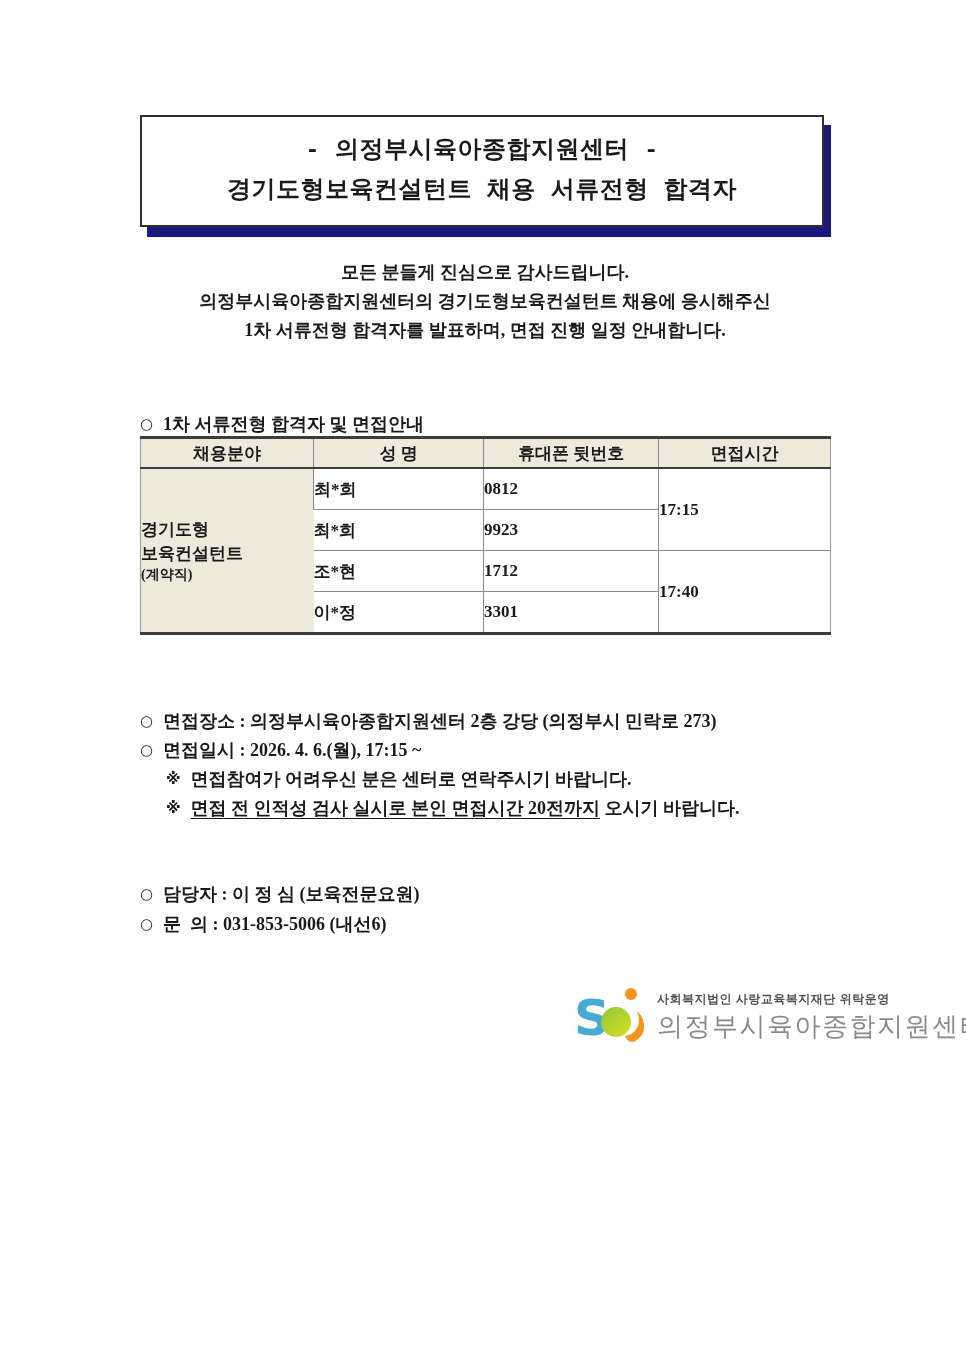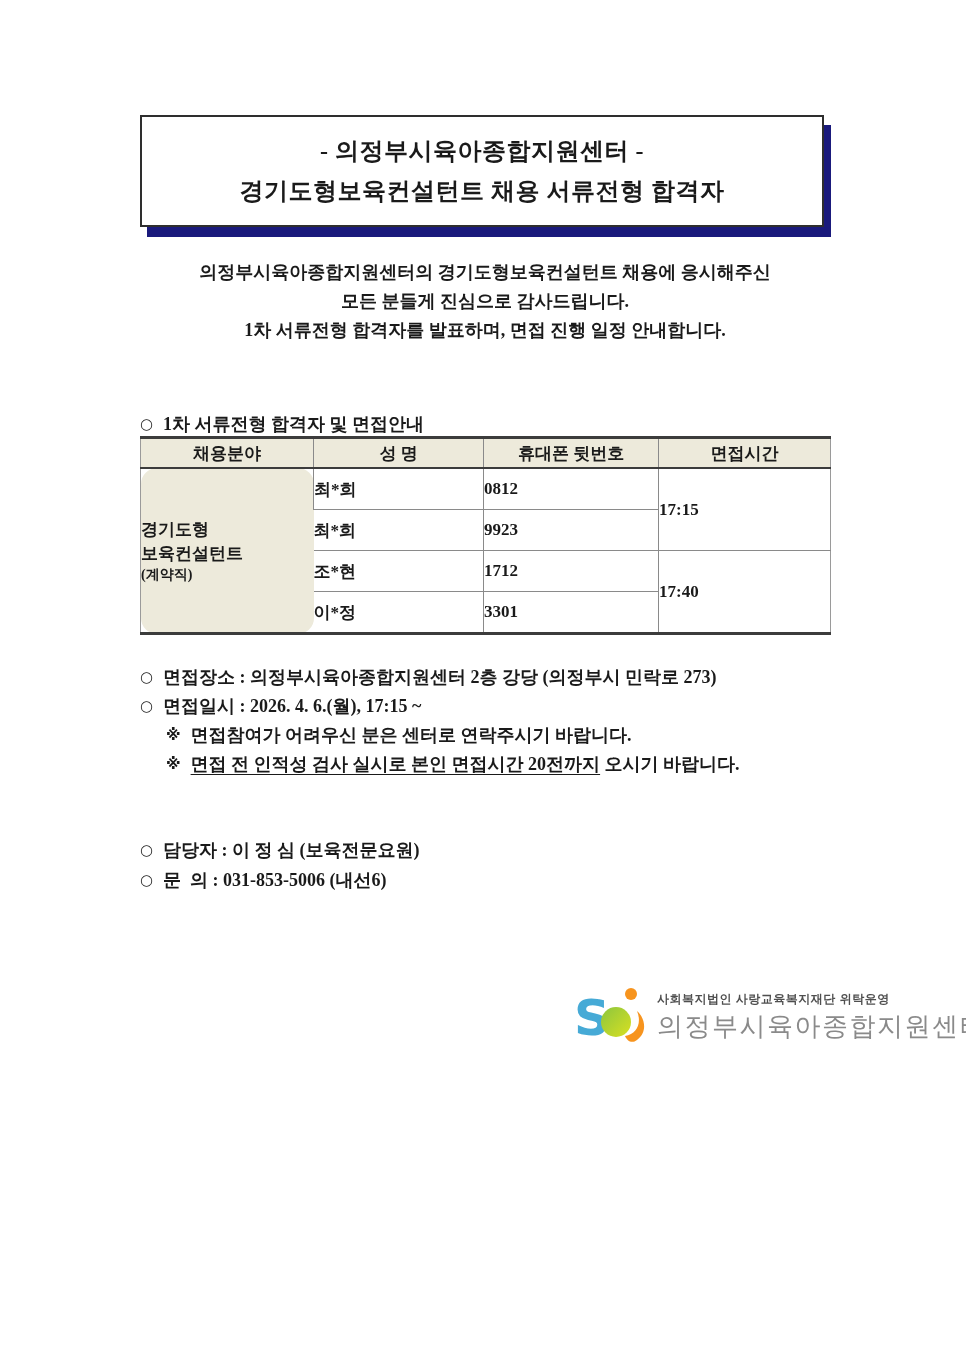--- a/index.html
+++ b/index.html
@@ -18,21 +18,21 @@
     position: absolute; left: 140px; top: 115px;
     width: 680px; height: 108px;
     border: 2px solid #2e2e2e;
     background: #ffffff;
     box-shadow: 7px 10px 0 0 #1a1a7c;
     display: flex; flex-direction: column; justify-content: center; align-items: center;
     gap: 4px;
   }
   .title-line {
     font-size: 24px; font-weight: 700; letter-spacing: 0.5px;
-    line-height: 36px; text-align: center; white-space: nowrap;
+    line-height: 36px; text-align: center; white-space: nowrap; font-family: Liberation Mono, monospace;
   }
 
   
   .intro {
     position: absolute; left: 140px; top: 258px; width: 690px;
     text-align: center; font-size: 18px; font-weight: 600; line-height: 29px;
   }
 
   
   .section-heading {
@@ -57,30 +57,30 @@
     height: 28px; background: #edeadb; font-weight: 700;
     border-bottom: 2px solid #3c3c3c; border-left: 1px solid #8a8a8a;
     vertical-align: middle; padding: 0;
   }
   table.applicants th:first-child { border-left: none; }
   table.applicants td {
     height: 40px; text-align: left; vertical-align: middle;
     border-top: 1px solid #8a8a8a; border-left: 1px solid #8a8a8a;
     font-weight: 600; padding: 0;
   }
-  table.applicants td:first-child { border-left: none; border-radius: 16px; }
+  table.applicants td:first-child { border-left: none; }
   table.applicants tr:first-child td { border-top: none; }
   td.cat-cell { background: #edeadb; }
   .cat-line { line-height: 24px; font-weight: 700; }
   .cat-sub { font-size: 14px; line-height: 18px; font-weight: 600; }
 
   
   .details, .contacts {
     position: absolute; left: 140px;
-    font-size: 18px; font-weight: 600; line-height: 28px; white-space: nowrap;
+    font-size: 18px; font-weight: 600; line-height: 28px; white-space: nowrap; margin-top: 44px;
   }
   .details { top: 663px; }
   .contacts { top: 836px; line-height: 28.5px; }
   .note-line { padding-left: 26px; }
   .u { text-decoration: underline; text-underline-offset: 4px; }
 
   
   .logo {
     position: absolute; left: 577px; top: 983px;
     display: flex; align-items: flex-start;
@@ -99,22 +99,22 @@
 <body>
 
 <div class="page">
 
   <div class="title-box">
     <div class="title-line">- 의정부시육아종합지원센터 -</div>
     <div class="title-line">경기도형보육컨설턴트 채용 서류전형 합격자</div>
   </div>
 
   <div class="intro">
+    <div>모든 분들게 진심으로 감사드립니다.</div>
     <div>의정부시육아종합지원센터의 경기도형보육컨설턴트 채용에 응시해주신</div>
-    <div>모든 분들게 진심으로 감사드립니다.</div>
     <div>1차 서류전형 합격자를 발표하며, 면접 진행 일정 안내합니다.</div>
   </div>
 
   <div class="section-heading">
     <span class="marker">○</span><span>1차 서류전형 합격자 및 면접안내</span>
   </div>
 
   <div class="tbl-wrap">
     <table class="applicants">
       <colgroup>

